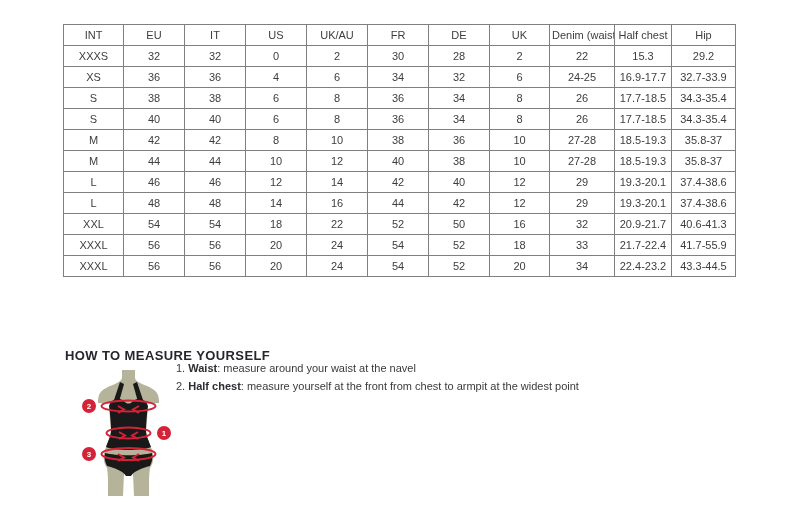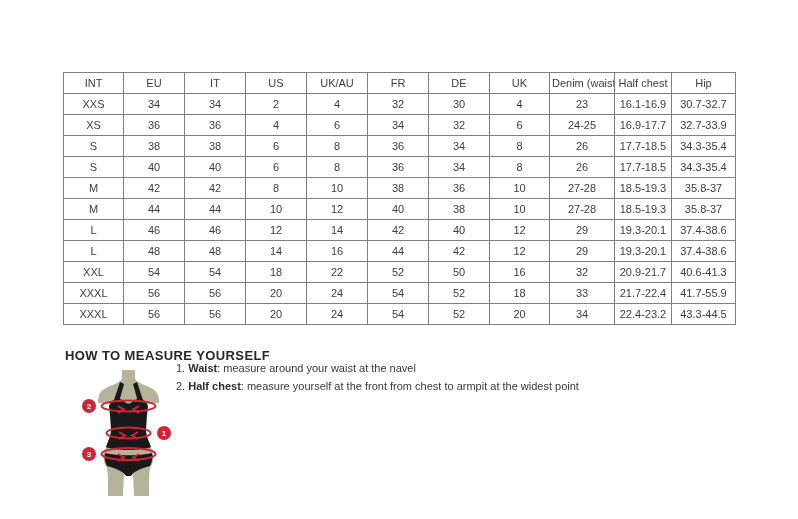--- a/index.html
+++ b/index.html
@@ -12,21 +12,20 @@
     overflow: hidden;
   }
 
   
   .size-table-wrap { position: absolute; left: 63px; top: 24px; }
   table.size-table {
     border-collapse: collapse;
     table-layout: fixed;
     width: 673px;
     border: 1px solid #6f6f6f;
-    margin-top: 48px;
   }
   table.size-table th, table.size-table td {
     border: 1px solid #7f7f7f;
     height: 21px;
     padding: 0 2px;
     text-align: center;
     vertical-align: middle;
     font-size: 11px;
     font-weight: normal;
     color: #3d3d3d;
@@ -81,31 +80,31 @@
           <th>FR</th>
           <th>DE</th>
           <th>UK</th>
           <th>Denim (waist)</th>
           <th>Half chest</th>
           <th>Hip</th>
         </tr>
     </thead>
     <tbody>
         <tr>
-          <td>XXS</td>
-          <td>34</td>
-          <td>34</td>
+          <td>XXXS</td>
+          <td>32</td>
+          <td>32</td>
+          <td>0</td>
           <td>2</td>
-          <td>4</td>
-          <td>32</td>
           <td>30</td>
-          <td>4</td>
-          <td>23</td>
-          <td>16.1-16.9</td>
-          <td>30.7-32.7</td>
+          <td>28</td>
+          <td>2</td>
+          <td>22</td>
+          <td>15.3</td>
+          <td>29.2</td>
         </tr>
         <tr>
           <td>XS</td>
           <td>36</td>
           <td>36</td>
           <td>4</td>
           <td>6</td>
           <td>34</td>
           <td>32</td>
           <td>6</td>

